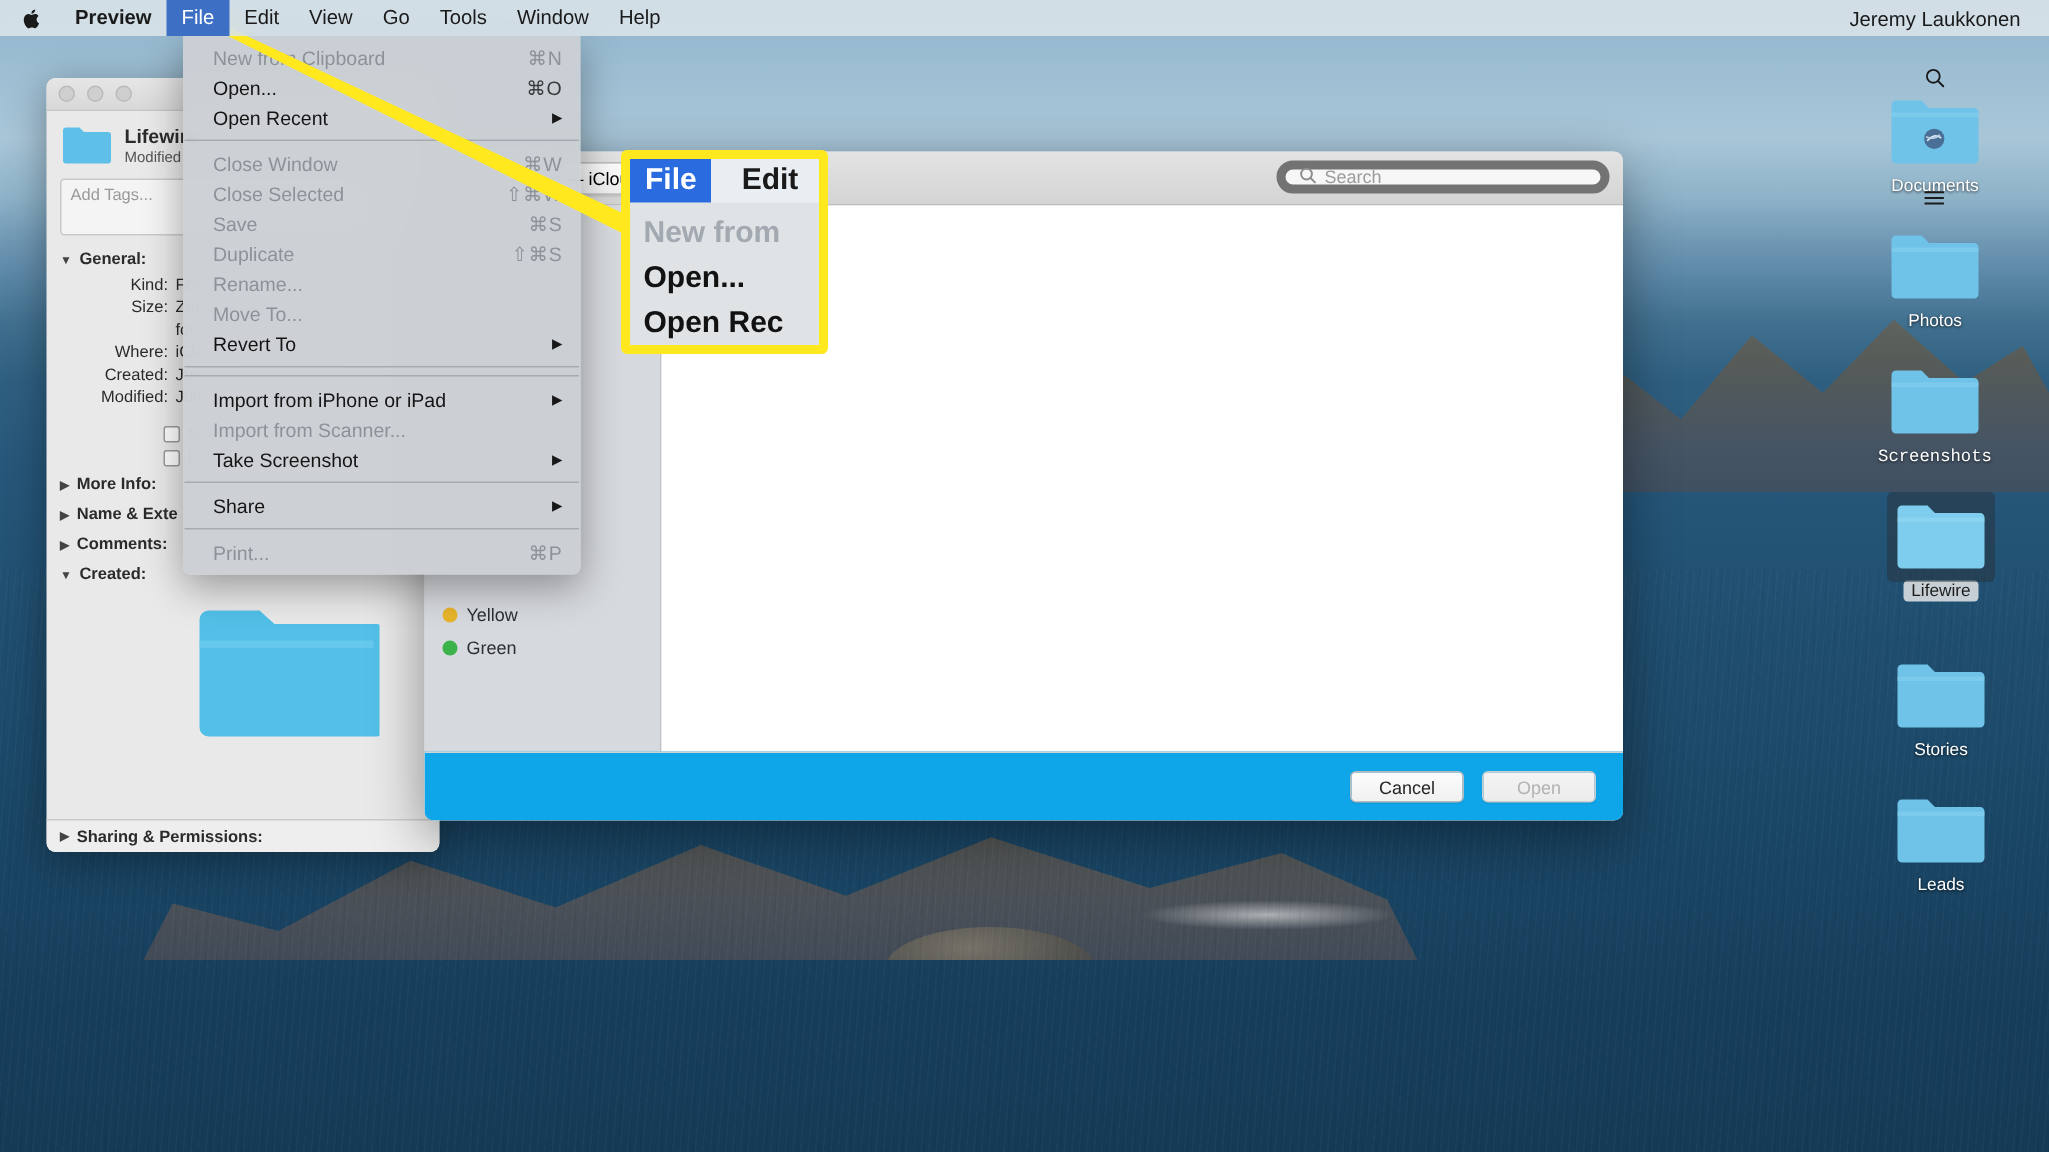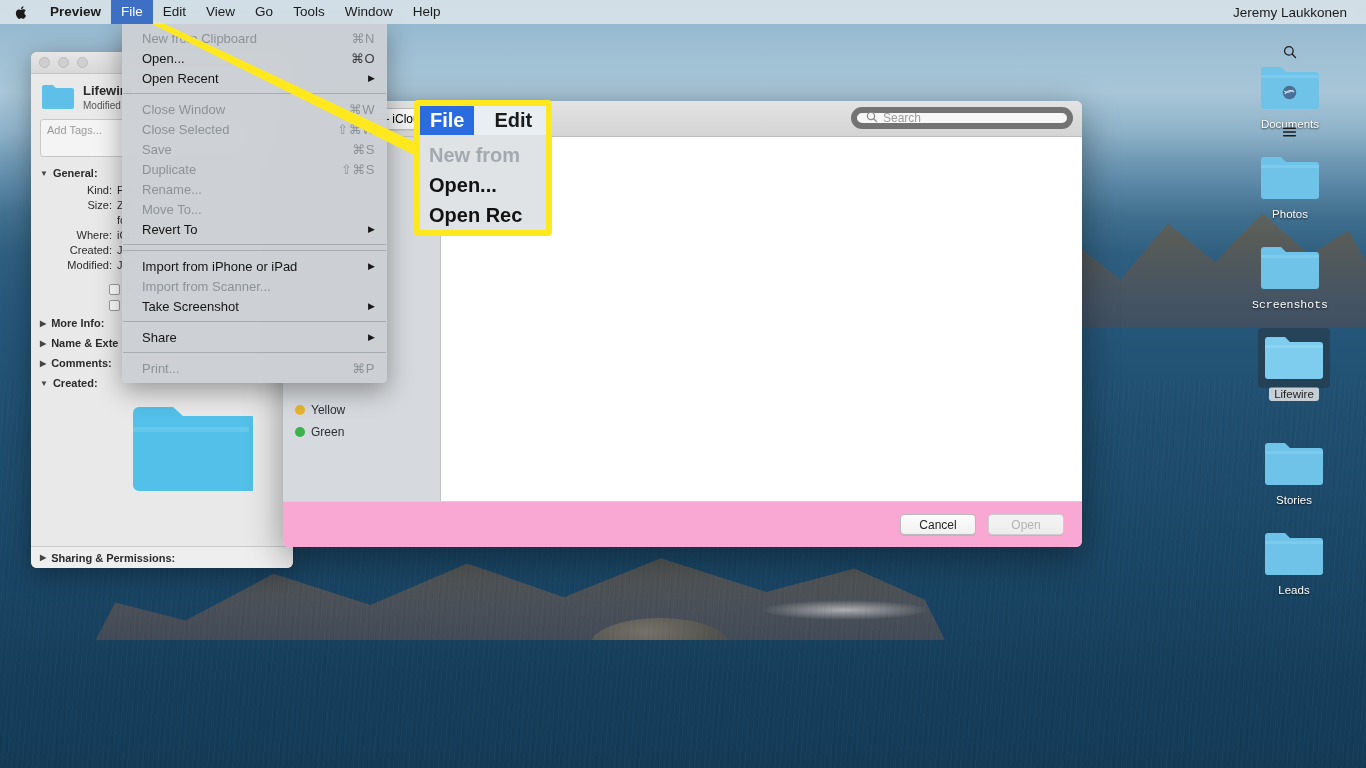--- a/index.html
+++ b/index.html
@@ -165,21 +165,21 @@
     display: flex; align-items: center; padding: 0 9px; gap: 5px;
     color: #9c9c9c; font-size: 12px; z-index: 26;
   }
   #dlg-body { position: absolute; left: 0; top: 36px; width: 100%; bottom: 46px; display: flex; }
   #dlg-sidebar { width: 158px; background: #d6d9dd; border-right: 1px solid #c0c2c6; padding-top: 6px; overflow: hidden; }
   .sb-item { display: flex; align-items: center; gap: 6px; height: 22px; padding: 0 12px; font-size: 12px; color: #2c2f33; }
   .sb-dot { width: 10px; height: 10px; border-radius: 50%; flex: none; }
   #dlg-content { flex: 1; background: #ffffff; }
   #dlg-footer {
     position: absolute; left: 0; bottom: 0; width: 100%; height: 46px;
-    background: #f9a8d4; border-top: 1px solid #d3d3d3;
+    background: #0ea5e9; border-top: 1px solid #d3d3d3;
     display: flex; align-items: center; justify-content: flex-end; gap: 12px; padding-right: 18px;
   }
   .dlg-btn {
     min-width: 76px; height: 21px; border-radius: 4px;
     background: linear-gradient(180deg,#fdfdfd,#f0f0f0);
     border: 1px solid #b9b9b9; box-shadow: 0 1px 1px rgba(0,0,0,.07);
     font-size: 12px; display: flex; align-items: center; justify-content: center; color: #262626;
   }
   .dlg-btn.disabled { color: #b2b2b2; background: linear-gradient(180deg,#f4f4f4,#ececec); border-color: #cdcdcd; }
 

